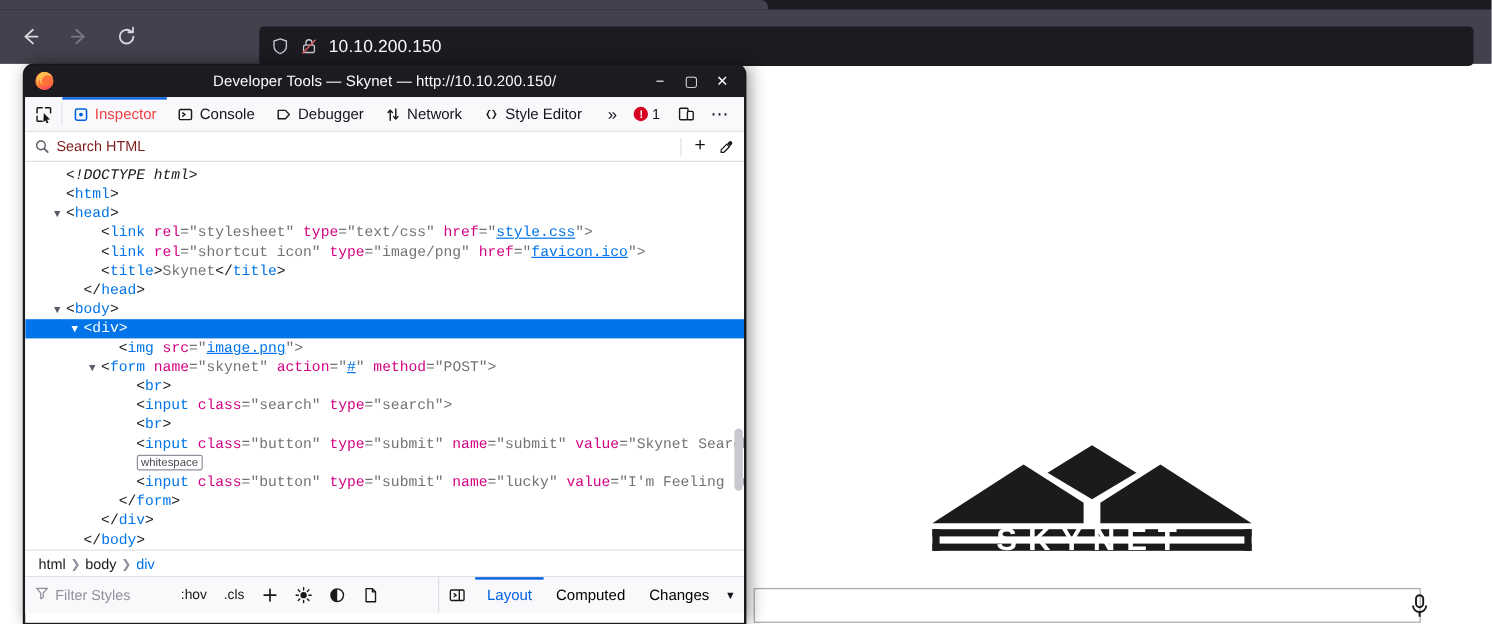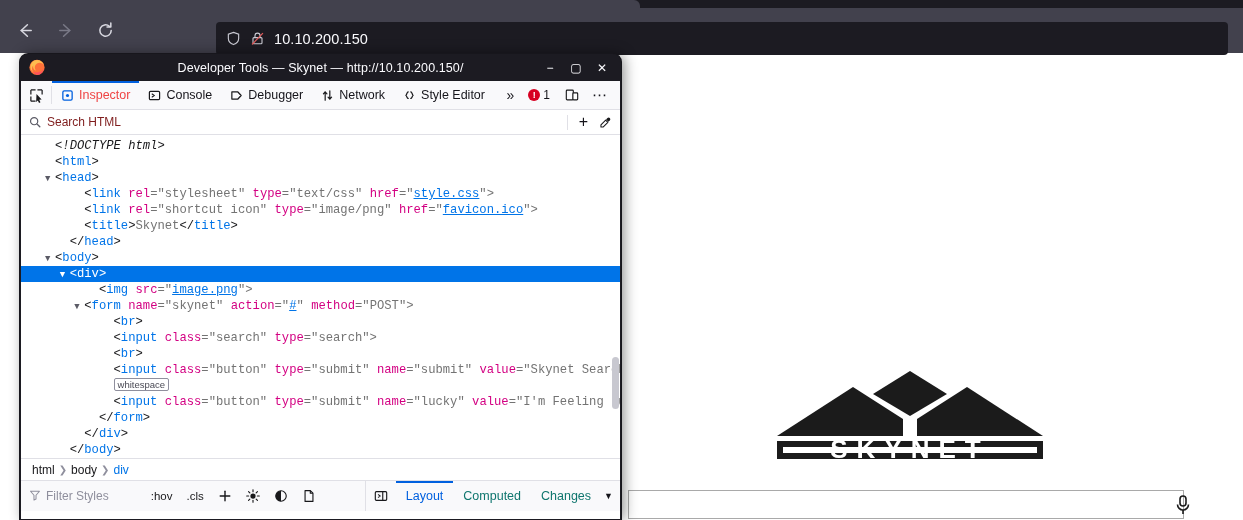--- a/index.html
+++ b/index.html
@@ -222,21 +222,21 @@
   }
   #styles-right {
     margin-left: auto; display: flex; align-items: stretch; height: 100%;
   }
   #split-toggle-button {
     display: flex; align-items: center; padding: 0 8px;
     border-left: 1px solid #e0e0e6;
   }
   .st-tab {
     display: flex; align-items: center; padding: 0 10px;
-    font-size: 12.5px; color: #0f766e; position: relative;
+    font-size: 12.5px; color: #000000; position: relative;
     font-family: "Liberation Sans", sans-serif;
   }
   .st-tab.selected { color: #0060df; }
   .st-tab.selected::after {
     content:""; position:absolute; left:0; right:0; top:0; height:2px; background:#0060df;
   }
   #styles-overflow { display:flex; align-items:center; padding: 0 7px 0 3px; font-size: 9px; color:#15141a; }
 </style>
 </head>
 <body>

